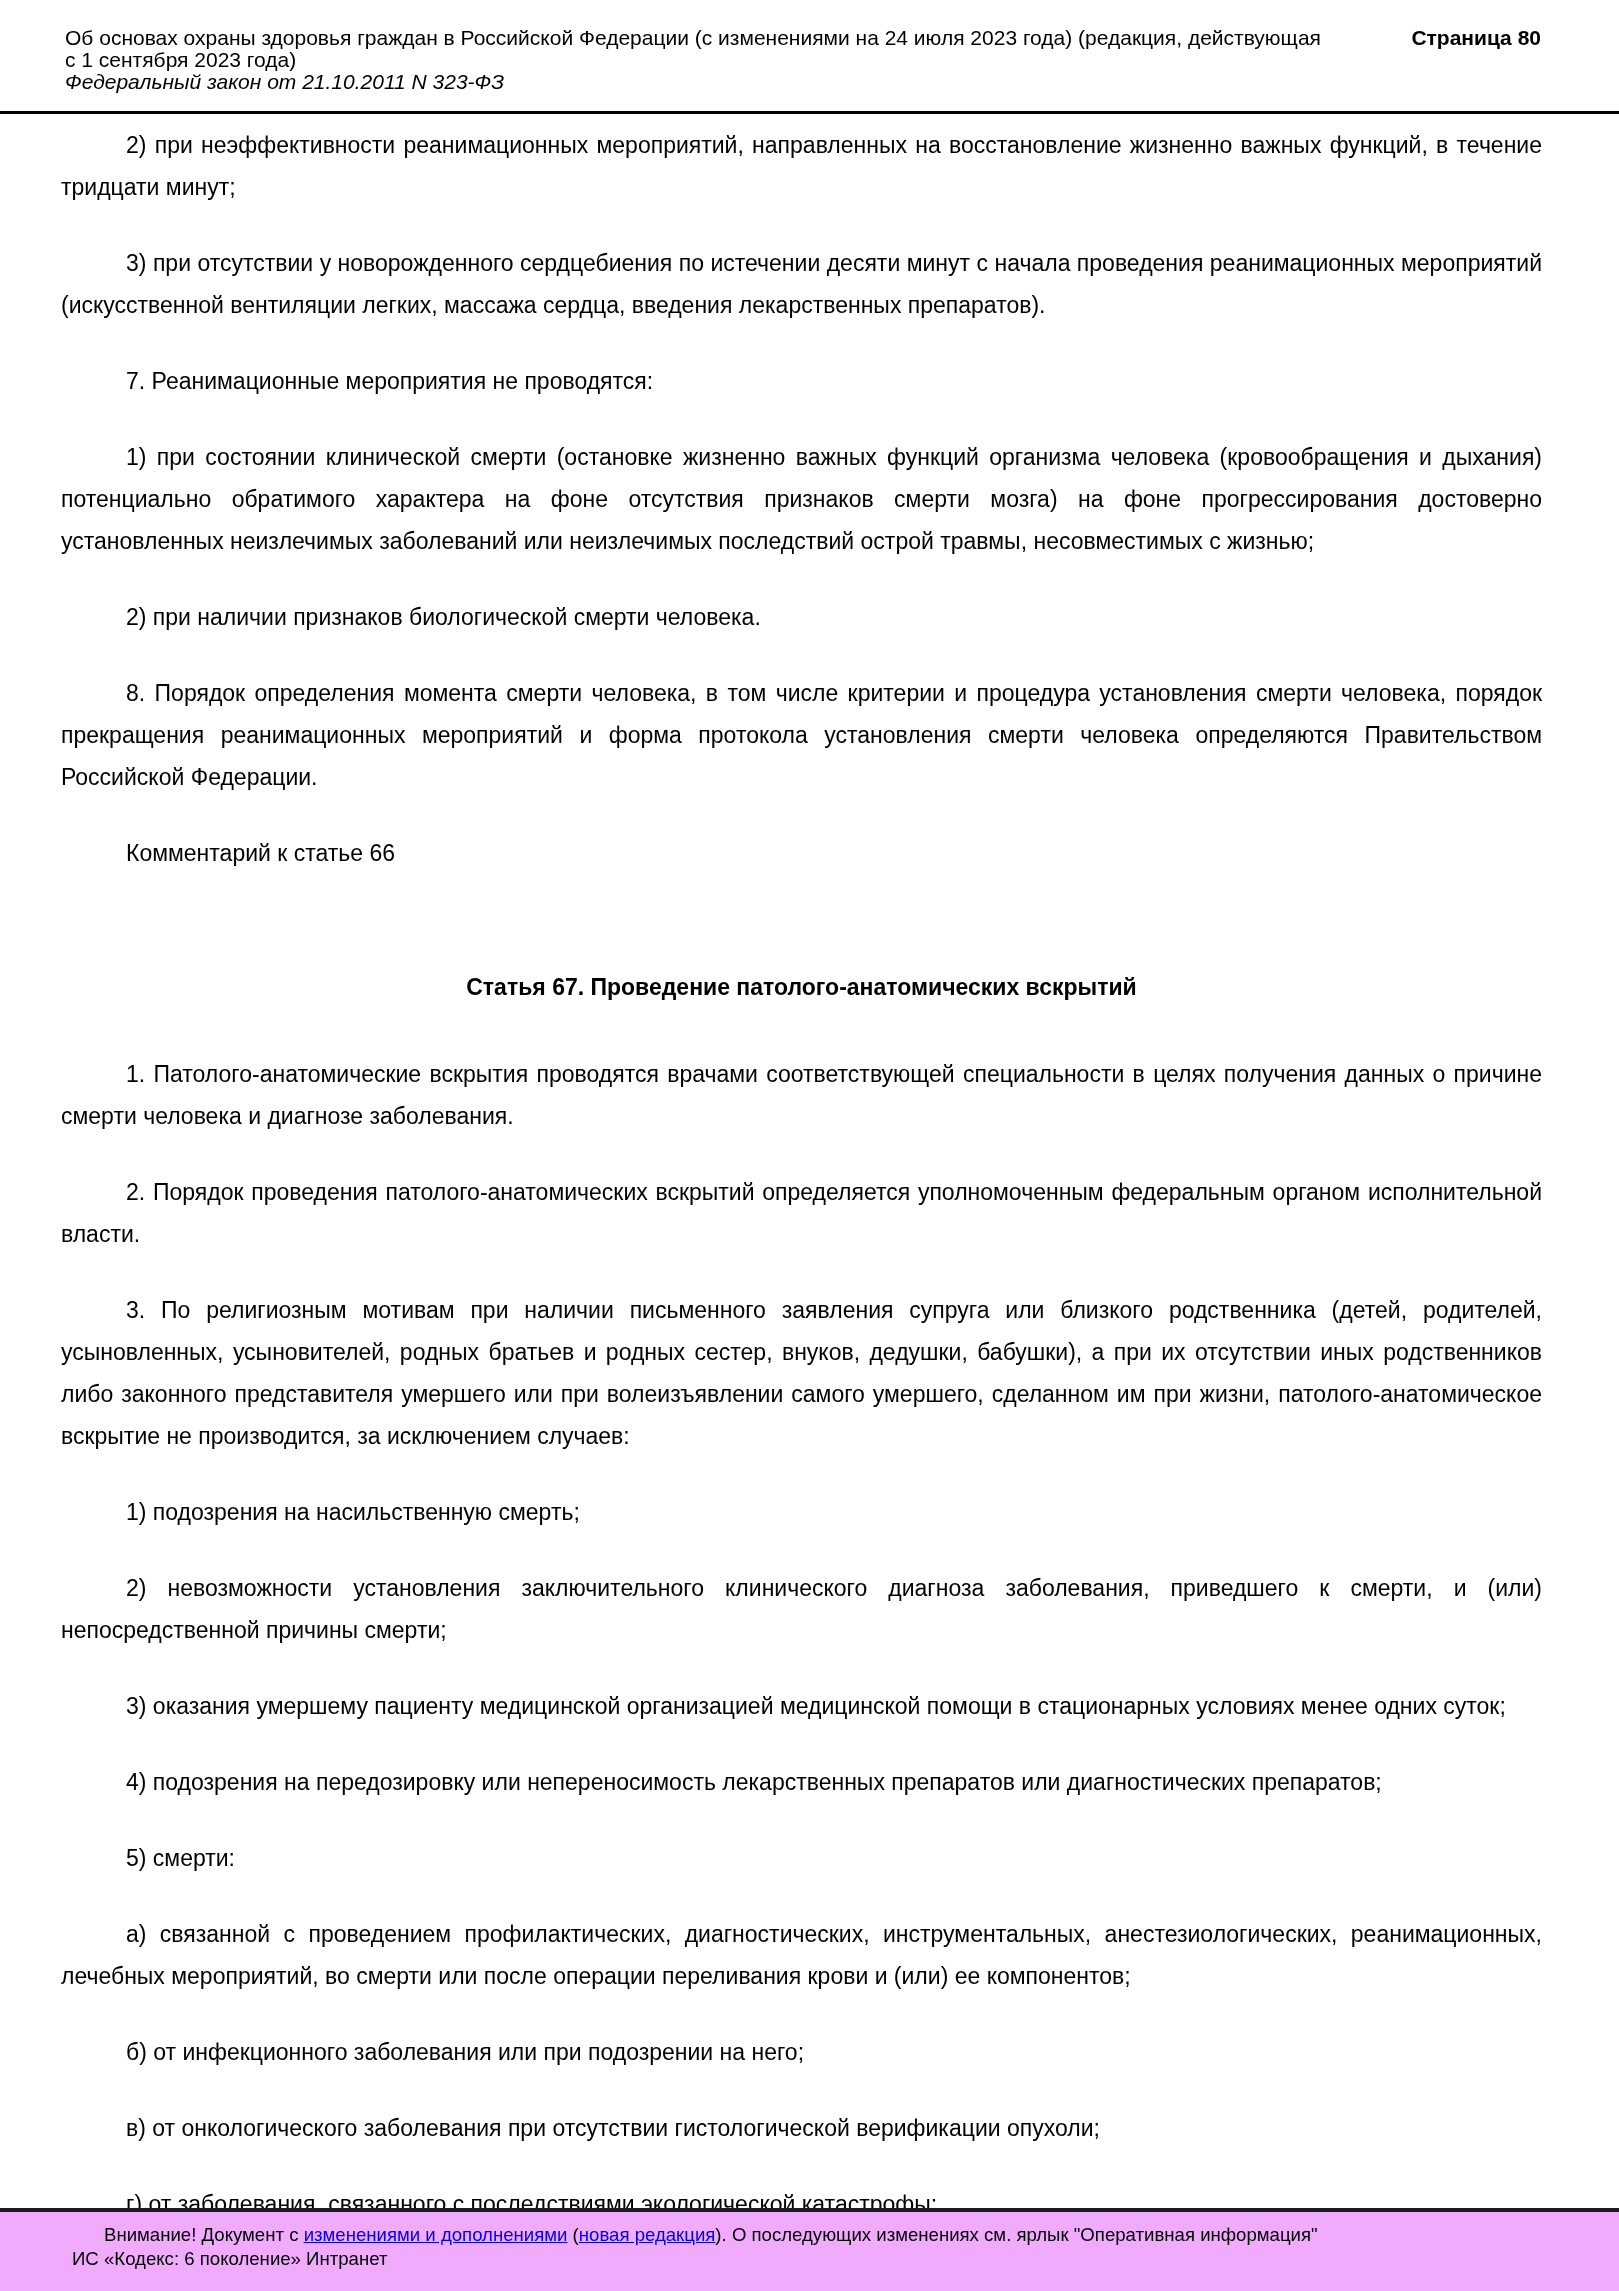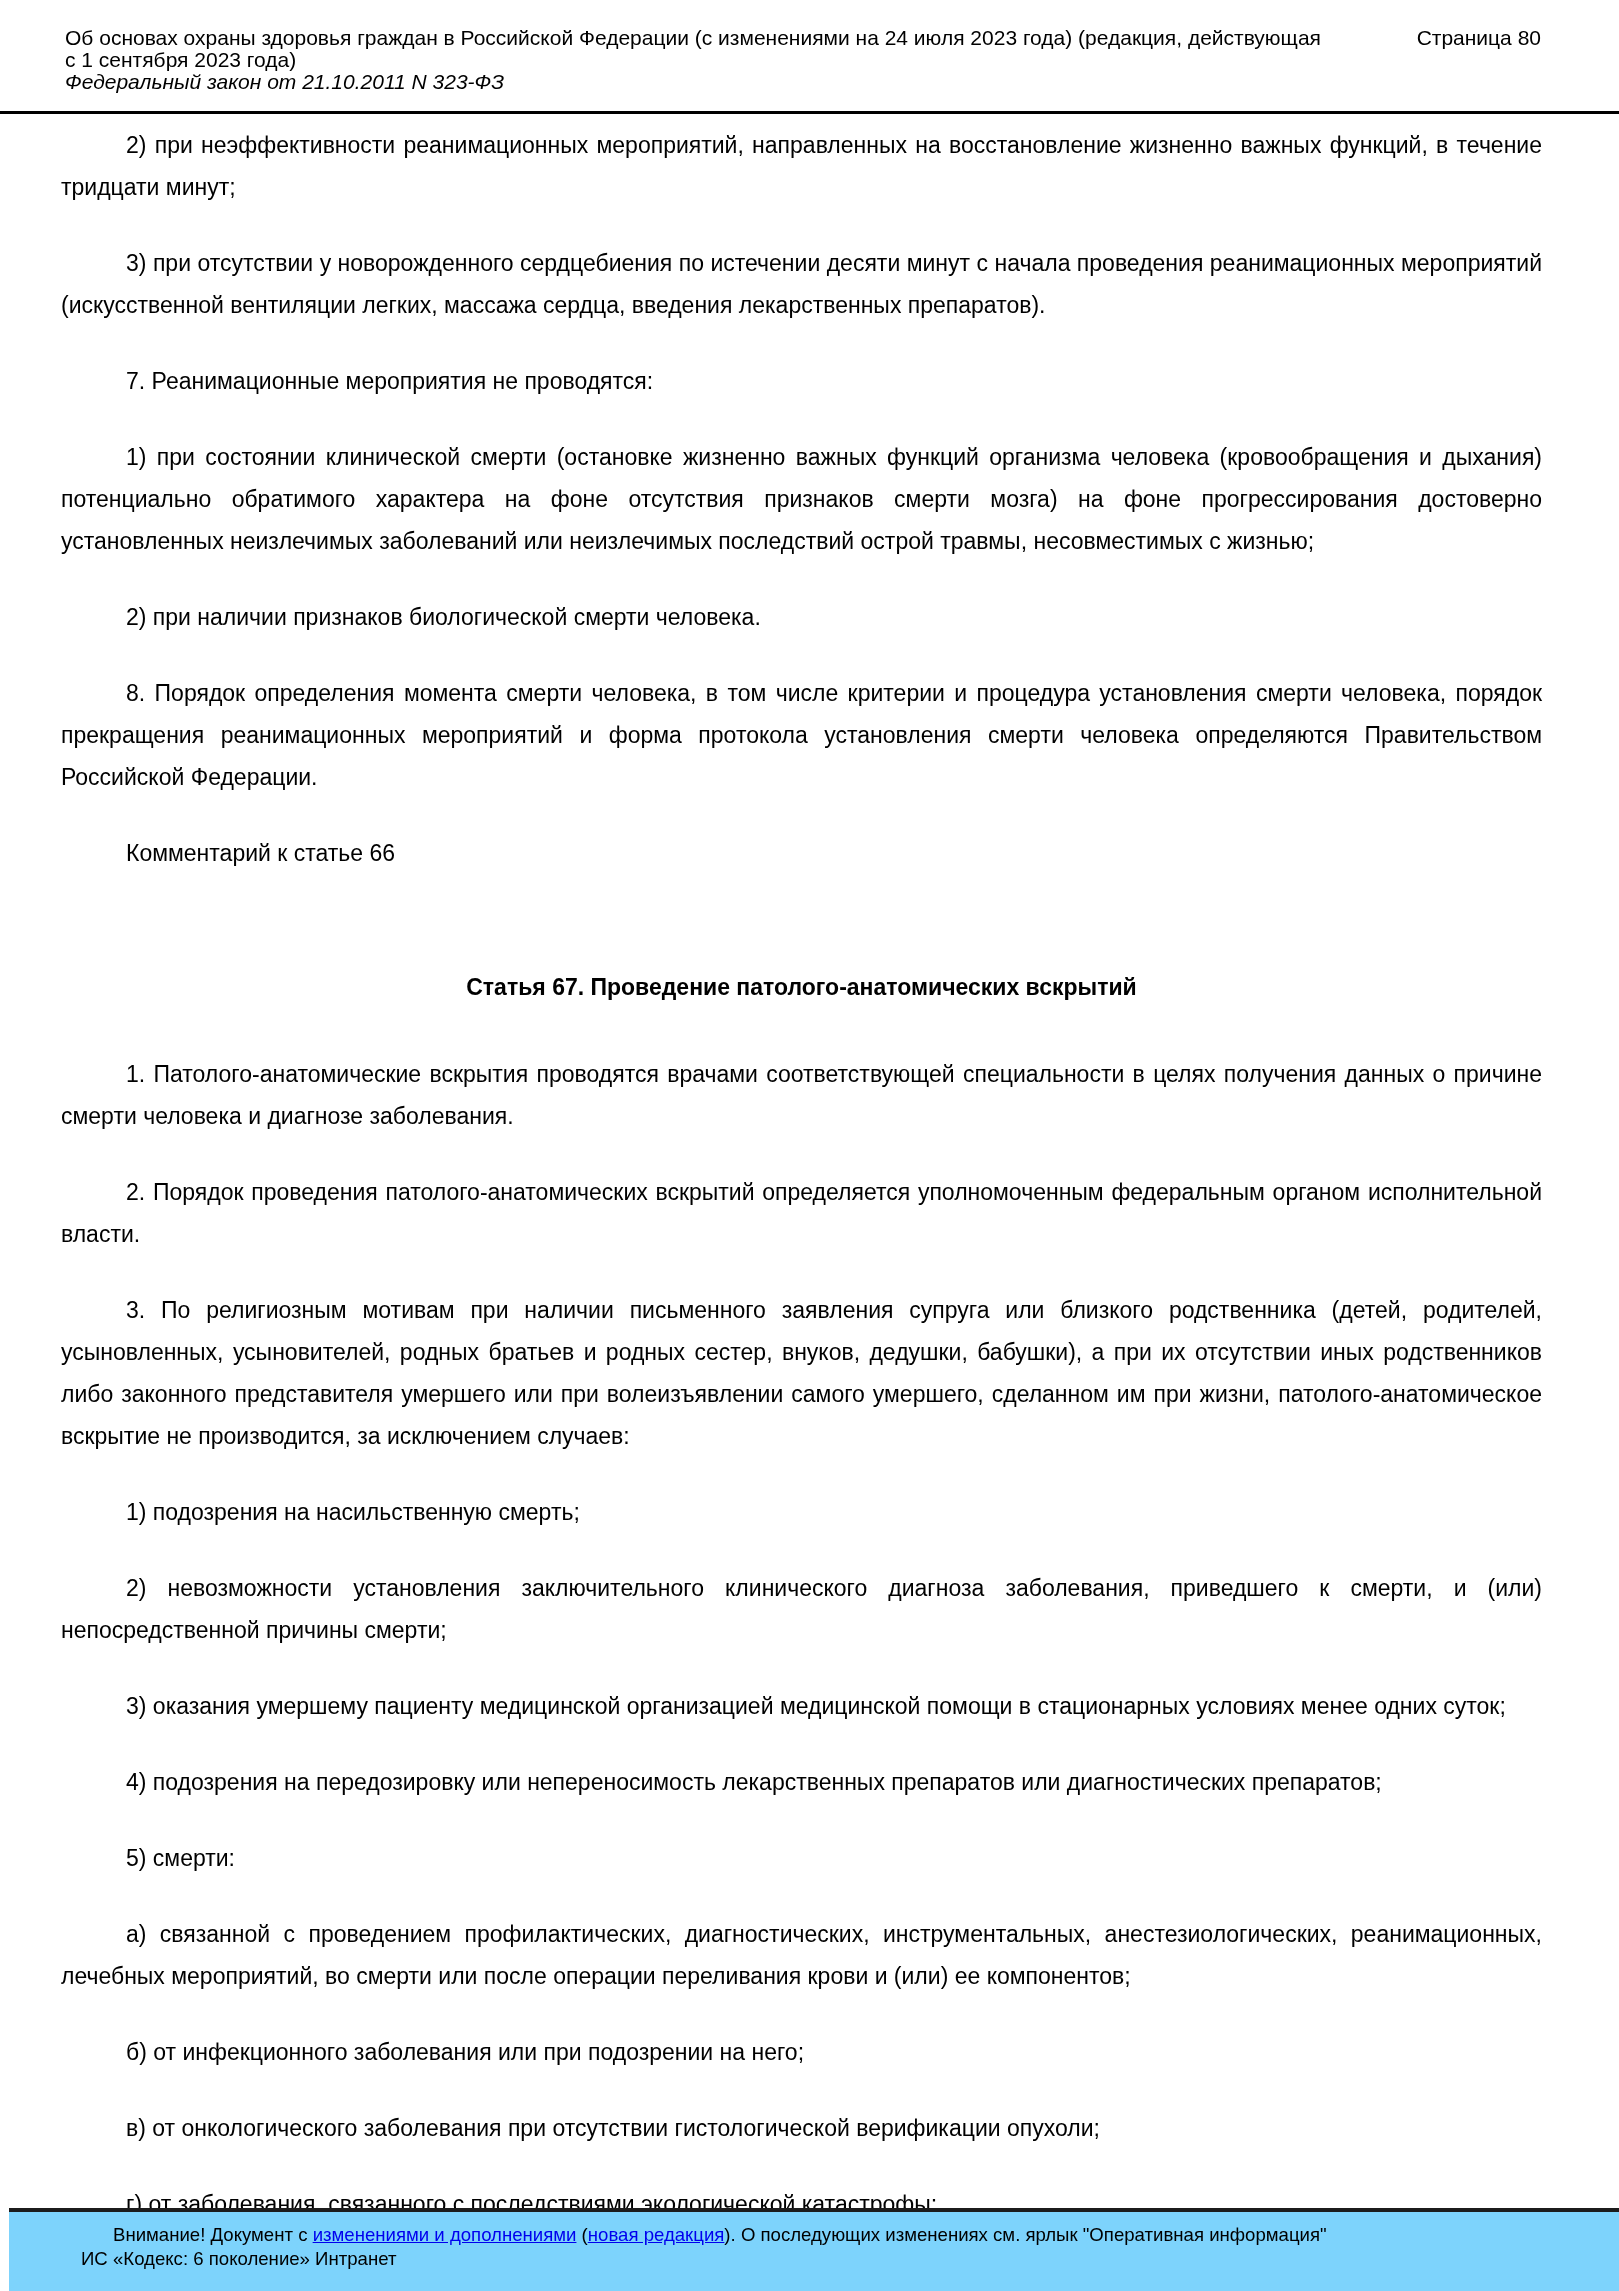--- a/index.html
+++ b/index.html
@@ -16,20 +16,21 @@
 
   
   .header {
     padding: 27.4px 78px 0 65px;
     font-size: 21px;
     line-height: 21.6px;
   }
   .page-label {
     float: right;
     white-space: nowrap;
+    font-weight: bold;
   }
   .doc-type { font-style: italic; }
   .header-rule {
     border: none;
     border-top: 3.9px solid #000000;
     margin: 18.6px 0 0 0;
   }
 
   
   .content {
@@ -47,22 +48,22 @@
     text-align: center;
     text-indent: 0;
     font-weight: bold;
     margin-top: 92px;
     margin-bottom: 45px;
   }
 
   
   .footer {
     position: absolute;
-    left: 9px; right: 0; bottom: 0;
-    background: #7dd3fc;
+    left: 0; right: 0; bottom: 0;
+    background: #f0abfc;
   }
   .footer-rule {
     border: none;
     border-top: 4.9px solid #1c1c1c;
     margin: 0;
   }
   .footer-text {
     padding: 11.8px 78px 21.6px 61px;
     font-size: 18.6px;
     line-height: 23.5px;

